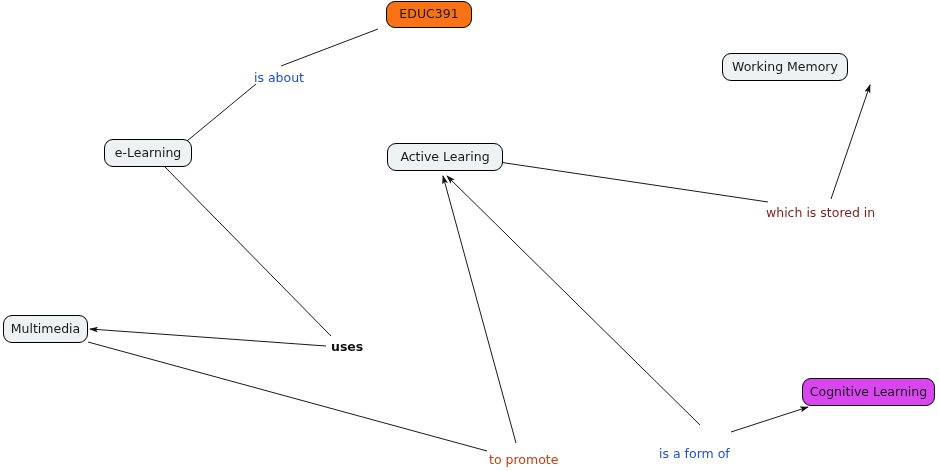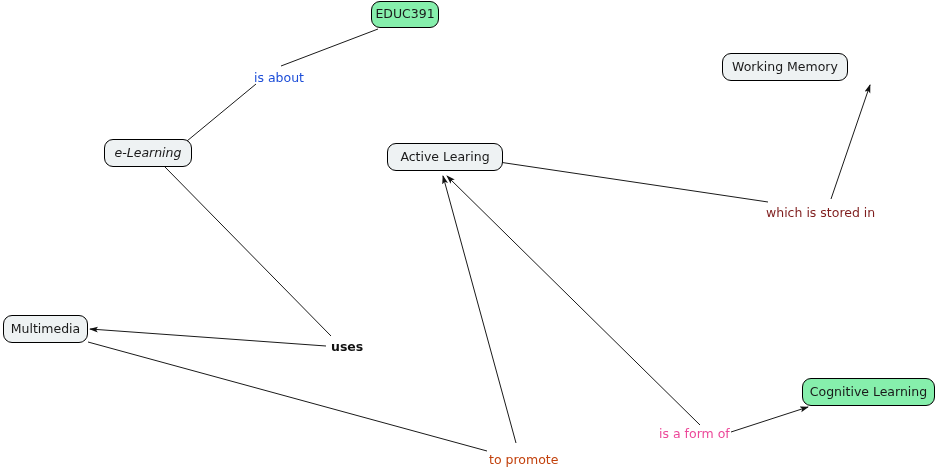--- a/index.html
+++ b/index.html
@@ -70,28 +70,28 @@
         <line x1="88" y1="342" x2="487" y2="451" stroke="#1a1a1a" stroke-width="1"></line>
         <line x1="516" y1="443" x2="443" y2="176" stroke="#1a1a1a" stroke-width="1" marker-end="url(#arrowhead)"></line>
         <line x1="700" y1="425" x2="447" y2="176" stroke="#1a1a1a" stroke-width="1" marker-end="url(#arrowhead)"></line>
         <line x1="731" y1="432" x2="808" y2="407" stroke="#1a1a1a" stroke-width="1" marker-end="url(#arrowhead)"></line>
         <line x1="492" y1="161" x2="768" y2="202" stroke="#1a1a1a" stroke-width="1"></line>
         <line x1="831" y1="199" x2="870" y2="85" stroke="#1a1a1a" stroke-width="1" marker-end="url(#arrowhead)"></line>
       </g>
   </svg>
 
   <div id="nodes-group">
-      <div class="node" style="left: 371px; top: 1px; width: 68px; height: 27px; background: #86efac; border-color: rgb(0, 0, 0);">EDUC391</div>
-      <div class="node" style="left: 104px; top: 139px; width: 88px; height: 28px; background: rgb(238, 242, 243); border-color: rgb(0, 0, 0); font-style: italic;">e-Learning</div>
+      <div class="node" style="left: 386px; top: 1px; width: 86px; height: 27px; background: #f97316; border-color: rgb(0, 0, 0);">EDUC391</div>
+      <div class="node" style="left: 104px; top: 139px; width: 88px; height: 28px; background: rgb(238, 242, 243); border-color: rgb(0, 0, 0);">e-Learning</div>
       <div class="node" style="left: 387px; top: 143px; width: 116px; height: 28px; background: rgb(238, 242, 243); border-color: rgb(0, 0, 0);">Active Learing</div>
       <div class="node" style="left: 722px; top: 53px; width: 126px; height: 28px; background: rgb(238, 242, 243); border-color: rgb(0, 0, 0);">Working Memory</div>
       <div class="node" style="left: 3px; top: 315px; width: 85px; height: 28px; background: rgb(238, 242, 243); border-color: rgb(0, 0, 0);">Multimedia</div>
-      <div class="node" style="left: 802px; top: 378px; width: 133px; height: 28px; background: #86efac; border-color: rgb(0, 0, 0);">Cognitive Learning</div>
+      <div class="node" style="left: 802px; top: 378px; width: 133px; height: 28px; background: #d946ef; border-color: rgb(0, 0, 0);">Cognitive Learning</div>
     </div>
   <div id="labels-group">
       <div class="edge-label" style="left: 254px; top: 72px; color: #1d4ed8;">is about</div>
       <div class="edge-label" style="left: 766px; top: 207px; color: #7f1d1d;">which is stored in</div>
       <div class="edge-label" style="left: 331px; top: 341px; color: rgb(17, 17, 17); font-weight: bold;">uses</div>
       <div class="edge-label" style="left: 489px; top: 454px; color: #c2410c;">to promote</div>
-      <div class="edge-label" style="left: 659px; top: 428px; color: #ec4899;">is a form of</div>
+      <div class="edge-label" style="left: 659px; top: 448px; color: #1d4ed8;">is a form of</div>
     </div>
 
 </div>
 
 </body></html>

